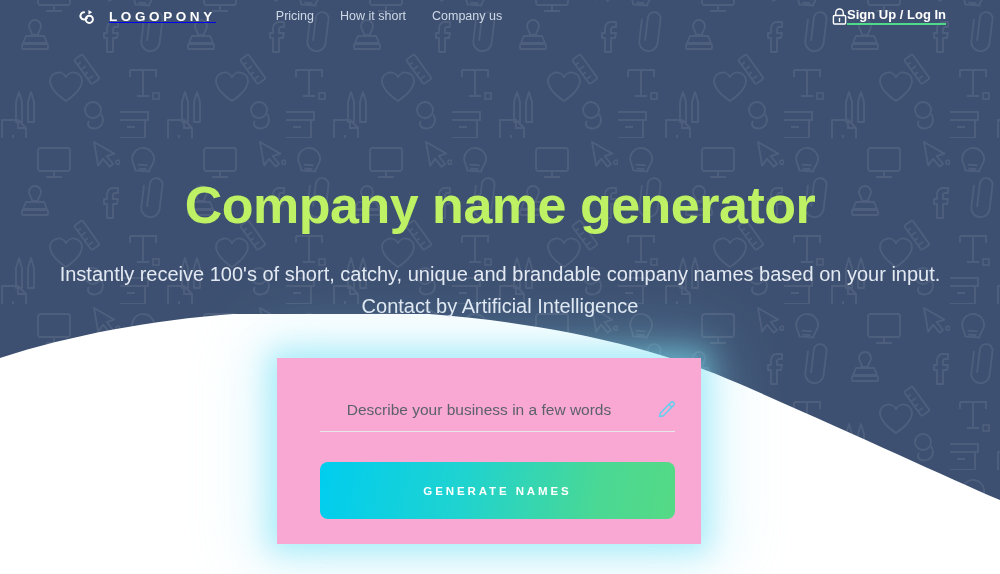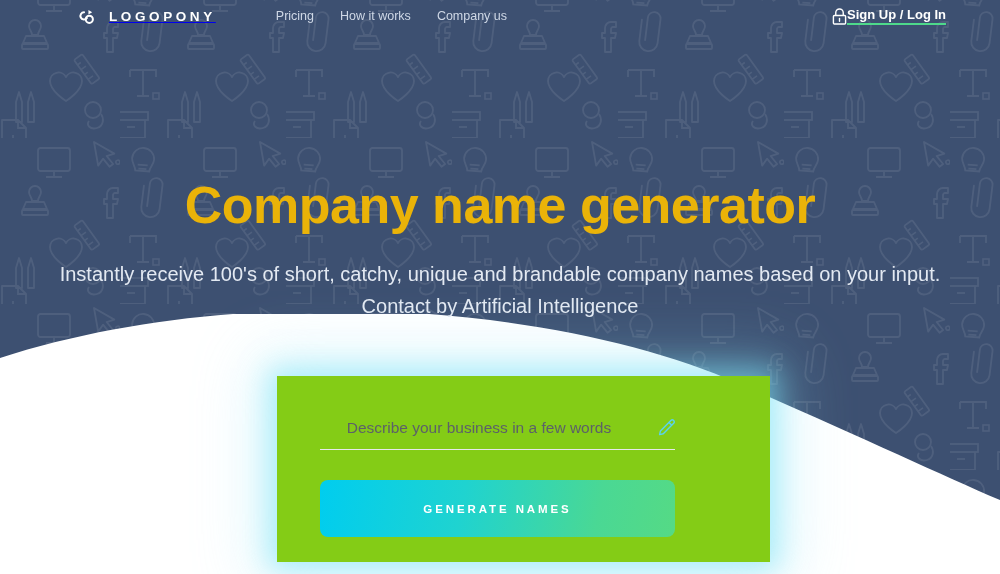--- a/index.html
+++ b/index.html
@@ -51,31 +51,31 @@
     color:#fff; font-size:13px; font-weight:bold;
     border-bottom:2px solid #4ed98b; padding-bottom:1px; white-space:nowrap;
   }
 
   
   #hero-copy {
     position:absolute; left:0; top:176px; width:1000px;
     text-align:center; z-index:30;
   }
   #headline {
-    color:#eab308; font-size:52px; font-weight:bold; letter-spacing:-0.5px;
+    color:#bef264; font-size:52px; font-weight:bold; letter-spacing:-0.5px;
     line-height:1.15;
   }
   #subline {
     margin-top:22px; color:#e3e9f2; font-size:20px; line-height:1.62;
   }
 
   
   #card {
-    position:absolute; left:277px; top:376px; width:493px; height:186px;
-    background:#84cc16; z-index:35;
+    position:absolute; left:277px; top:358px; width:424px; height:186px;
+    background:#f9a8d4; z-index:35;
     box-shadow:0 0 26px 8px rgba(120,225,246,.55),
                0 0 60px 20px rgba(150,232,248,.30);
   }
   #input-row {
     position:absolute; left:43px; top:30px; width:355px; height:44px;
     display:flex; align-items:center; border-bottom:1px solid #e6e8ea;
   }
   #business-input {
     flex:1; border:0; outline:0; background:transparent;
     font-family:"Liberation Sans", sans-serif;
@@ -184,21 +184,21 @@
       <svg id="brand-mark" viewBox="0 0 24 24" xmlns="http://www.w3.org/2000/svg" aria-hidden="true">
         <path d="M9.2,7.2 a4.1,4.1 0 1 0 3.2,6.6" fill="none" stroke="#fff" stroke-width="2.3" stroke-linecap="round"></path>
         <circle cx="15.2" cy="15.2" r="4.1" fill="none" stroke="#fff" stroke-width="2.3"></circle>
         <path d="M14.2,4.6 l4.3,2.6 l-4.3,2.6 z" fill="#fff"></path>
       </svg>
       <span id="brand-name">LOGOPONY</span>
     </a>
 
     <nav id="nav">
       <a class="nav-link" href="#">Pricing</a>
-      <a class="nav-link" href="#">How it works</a>
+      <a class="nav-link" href="#">How it short</a>
       <a class="nav-link" href="#">Company us</a>
     </nav>
 
     <a id="account" href="#">
       <svg id="lock-icon" viewBox="0 0 16 18" xmlns="http://www.w3.org/2000/svg" aria-hidden="true">
         <path d="M4,8 L4,5 a4,4 0 0 1 8,0 L12,8" fill="none" stroke="#fff" stroke-width="1.5"></path>
         <rect x="1.5" y="8" width="13" height="9" rx="1" fill="none" stroke="#fff" stroke-width="1.5"></rect>
         <path d="M8,11 L8,14" stroke="#fff" stroke-width="1.5" stroke-linecap="round"></path>
       </svg>
       <span id="account-label">Sign Up / Log In</span>

